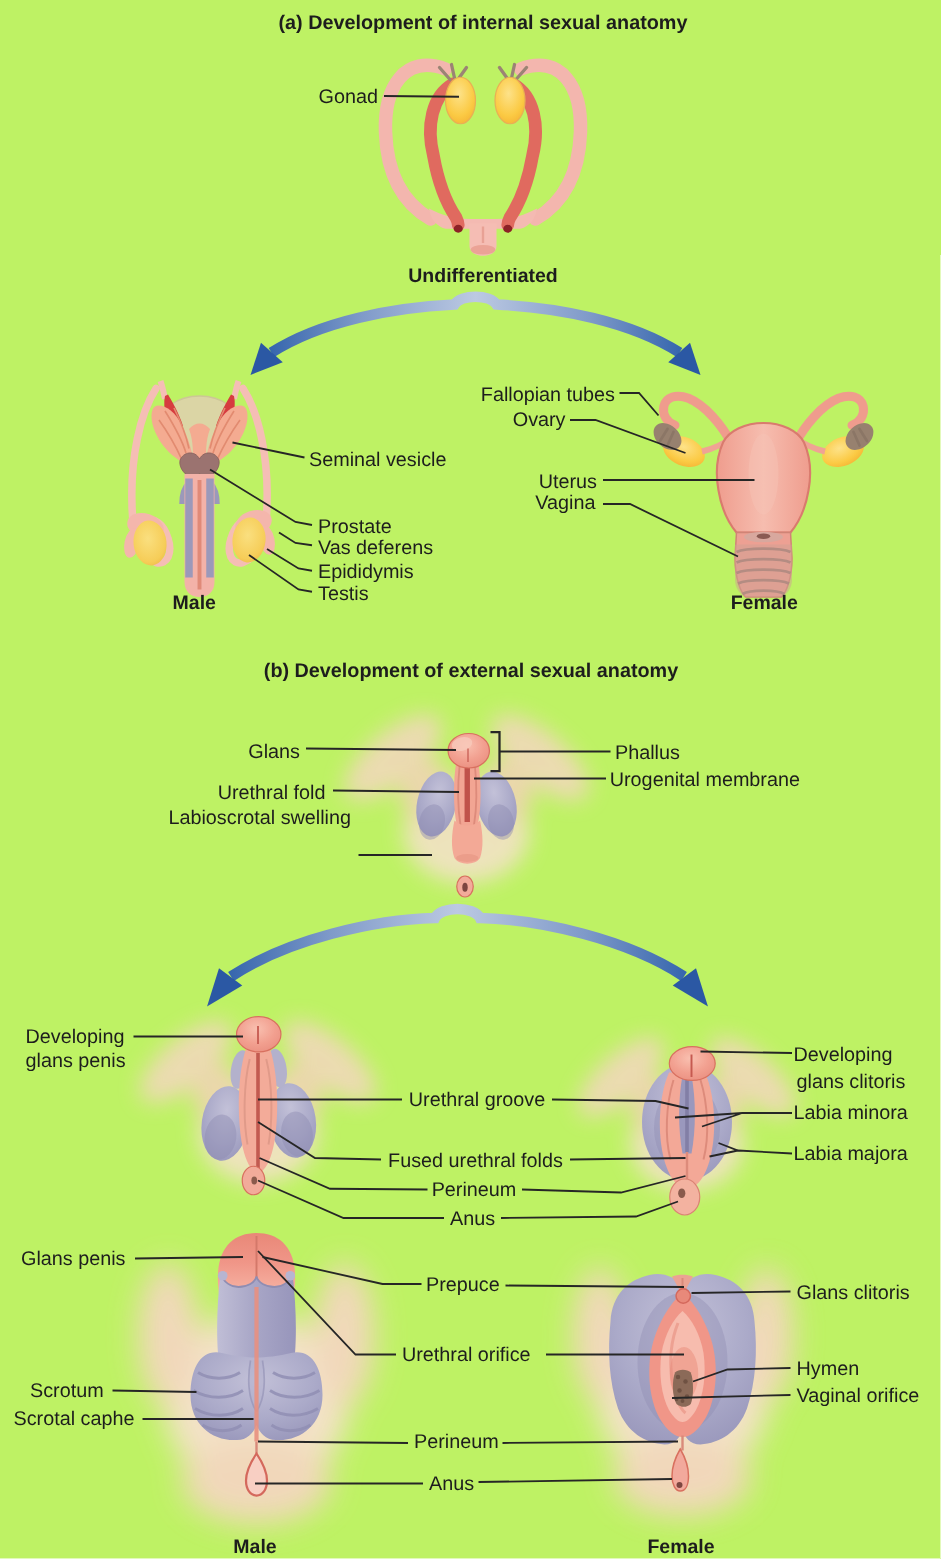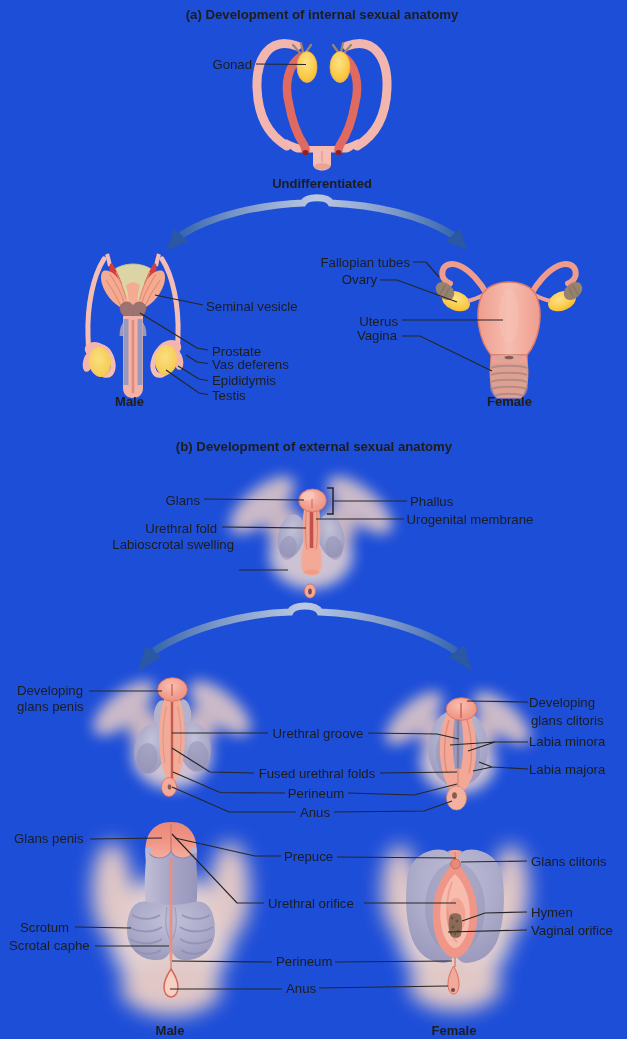--- a/index.html
+++ b/index.html
@@ -1,16 +1,16 @@
 <!DOCTYPE html>
 <html><head>
 <meta charset="utf-8">
 <style>
   html,body{margin:0;padding:0;background:#ffffff;}
-  #page{position:relative;width:627px;height:1039px;background:#1d4ed8;overflow:hidden;}
+  #page{position:relative;width:627px;height:1039px;background:#bef264;overflow:hidden;}
   svg{display:block;}
   text{font-family:"Liberation Sans",sans-serif;fill:#1d1d1d;}
   .lbl{font-size:13.2px;}
   .ttl{font-size:13.2px;font-weight:bold;}
   .nm{font-size:13px;font-weight:bold;}
   .ln{stroke:#262626;stroke-width:1.2;fill:none;}
 </style>
 </head>
 <body>
 <div id="page">

